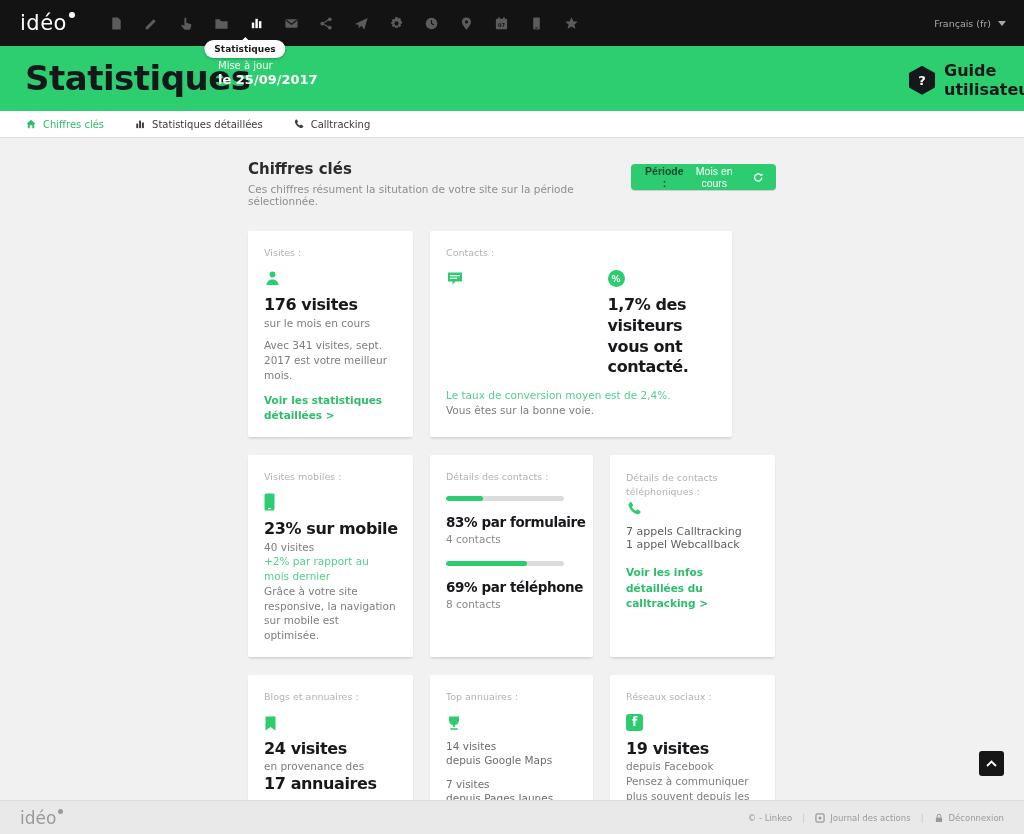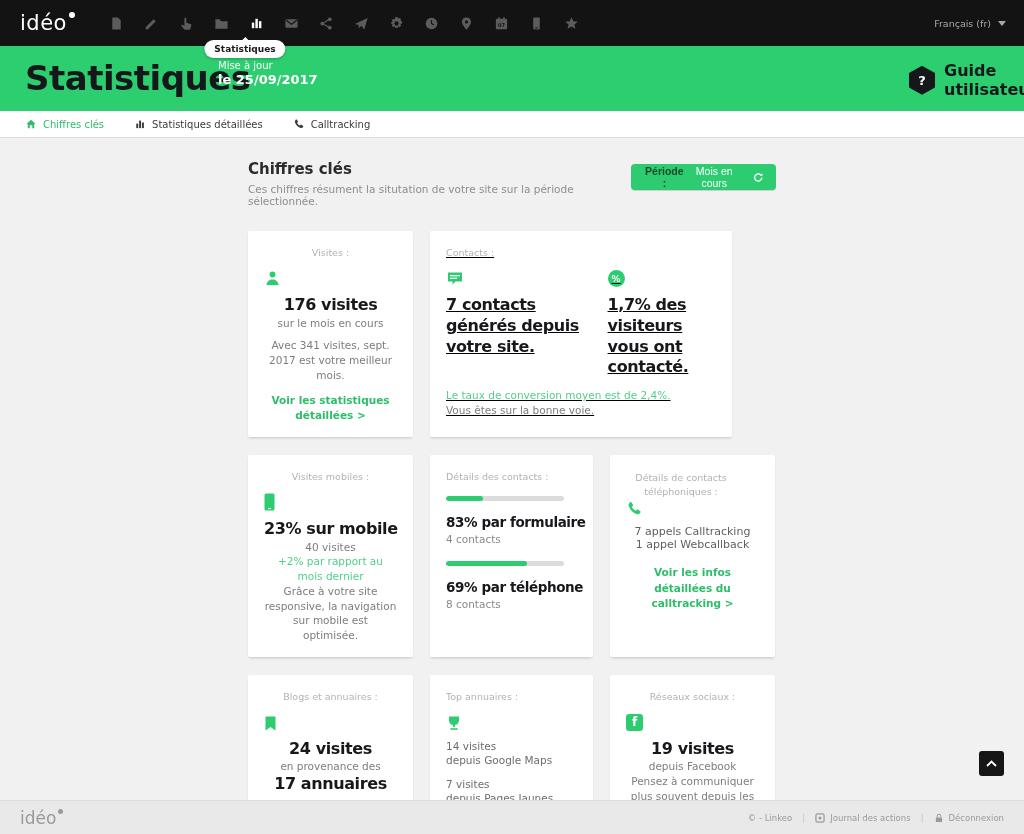--- a/index.html
+++ b/index.html
@@ -57,21 +57,21 @@
   .sec-sub { font-size:10.5px; color:#8e8e8e; margin-top:5px; }
   .period-btn { background:#2ecc71; border:none; border-radius:4px; height:26px; margin-top:4px;
     display:flex; align-items:center; gap:6px; padding:0 12px; cursor:pointer;
     box-shadow:0 1px 0 rgba(0,0,0,.15); }
   .period-label { font-size:10.5px; font-weight:bold; color:rgba(10,40,20,.8); }
   .period-value { font-size:10.5px; color:#fff; margin-left:-9px; }
   .period-btn svg { width:13px; height:13px; }
   .cards-row { display:flex; gap:17px; margin-bottom:18px; }
   .card { background:#fff; border-radius:2px; box-shadow:0 2px 3px -1px rgba(0,0,0,.18);
     padding:16px 16px 14px 16px; min-height:162px; }
-  .w165 { width:165px;text-align:center; } .w163 { width:163px; } .w345 { width:302px;text-decoration:underline; }
+  .w165 { width:165px; } .w163 { width:163px; } .w345 { width:302px; }
   .card-label { font-size:9.5px; color:#b2b2b2; margin-bottom:11px; }
   .cicon { margin-bottom:8px; height:18px; display:flex; align-items:flex-end; }
   .cicon svg { fill:#2ecc71; }
   .big { font-size:16px; font-weight:800; color:#16181b; letter-spacing:-0.4px; line-height:1.3; white-space:nowrap; }
   .big.wrap { white-space:normal; }
   .gray { font-size:10.5px; color:#7d7d7d; line-height:1.4; }
   .glight { font-size:10.5px; color:#52d08a; line-height:1.4; }
   .glink { font-size:10.5px; font-weight:bold; color:#2ebd6b; line-height:1.45; cursor:pointer; display:inline-block; }
   .mt4 { margin-top:4px; } .mt8 { margin-top:8px; } .mt10 { margin-top:10px; }
   
@@ -274,21 +274,20 @@
       <div class="card-label">Contacts :</div>
       <div class="contacts-cols">
         <div class="ccol-left">
           <div class="cicon">
               <svg width="18" height="16" viewBox="0 0 18 16">
                 <path d="M2 1.5h14v9H9.5L6.5 13.5v-3H2z"></path>
                 <rect x="4" y="4" width="10" height="1.3" fill="#fff"></rect>
                 <rect x="4" y="6.7" width="7" height="1.3" fill="#fff"></rect>
               </svg>
             </div>
-          <div class="big wrap">7 contacts générés depuis votre site.</div>
         </div>
         <div class="ccol-right">
           <div class="cicon">
               <div class="pct-badge">%</div>
             </div>
           <div class="big wrap">1,7% des visiteurs vous ont contacté.</div>
         </div>
       </div>
       <div class="glight mt10">Le taux de conversion moyen est de 2,4%.</div>
       <div class="gray">Vous êtes sur la bonne voie.</div>

